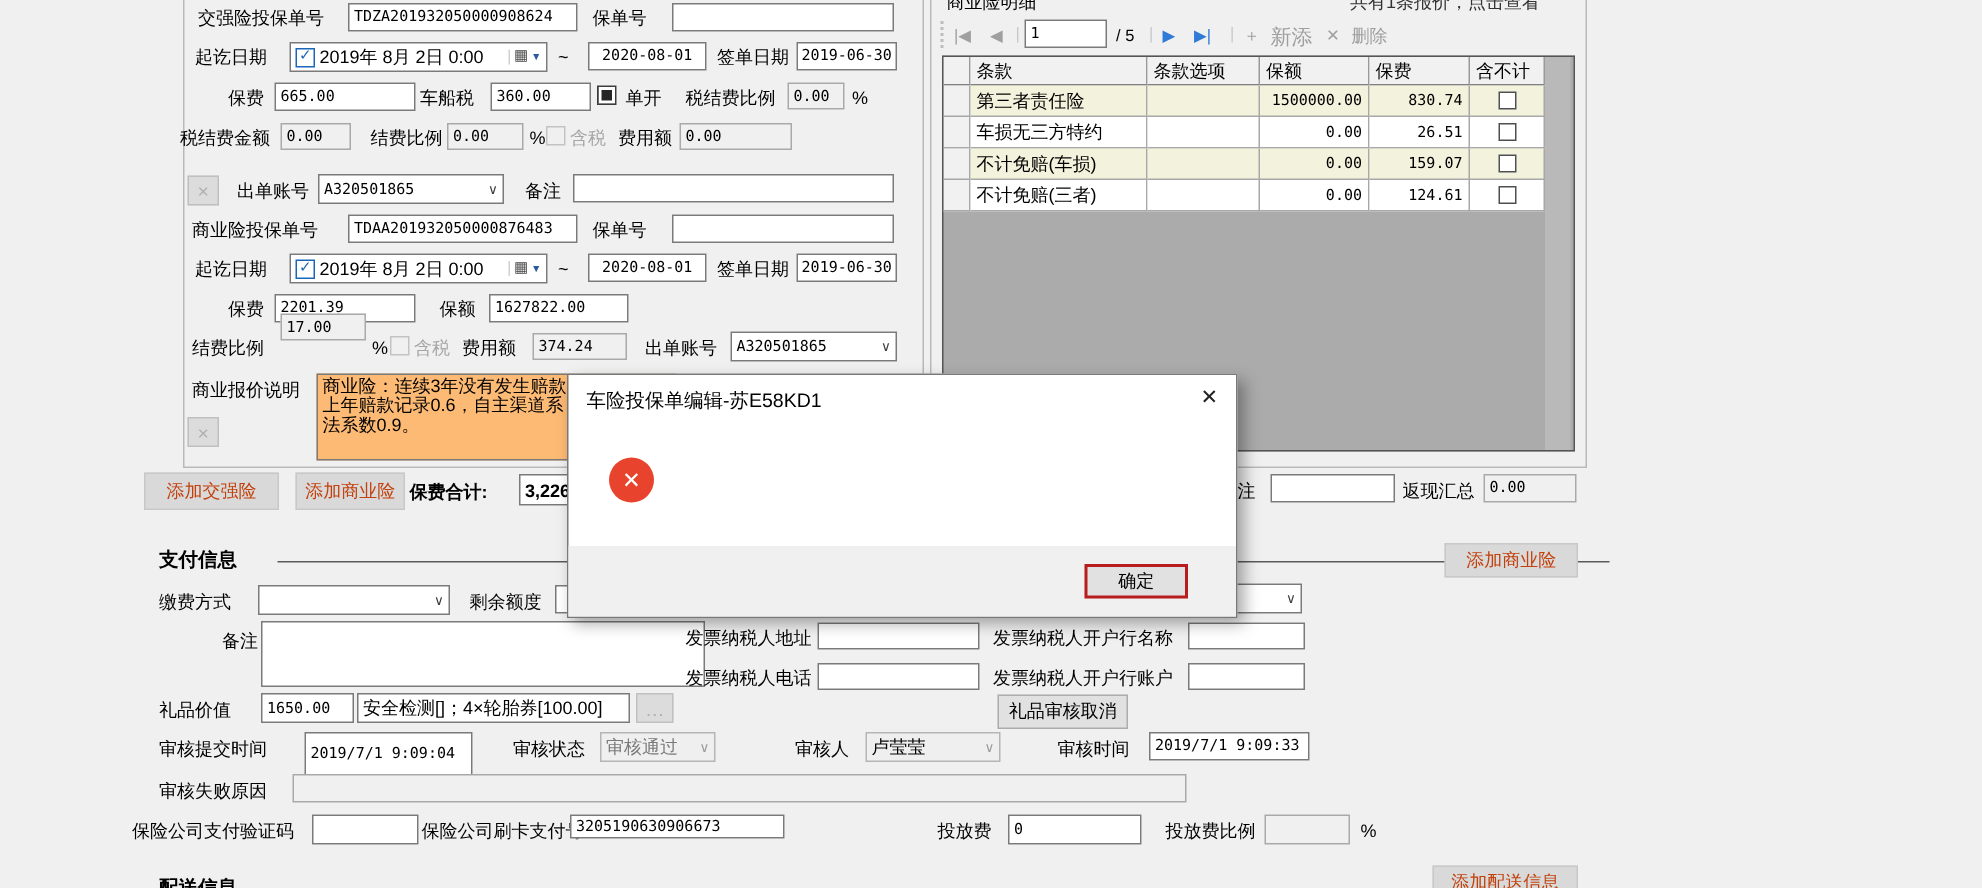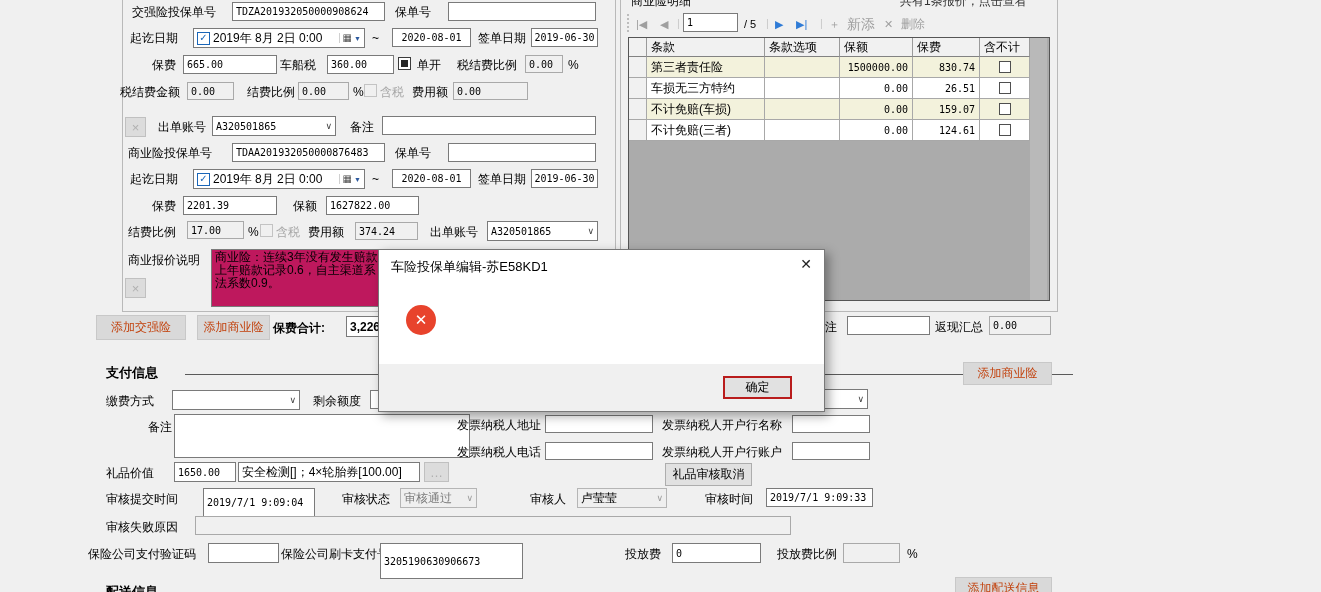--- a/index.html
+++ b/index.html
@@ -27,21 +27,21 @@
   .cbx.small{width:12px;height:12px;border-color:#4f4f4f}
   .btn{display:flex;align-items:center;justify-content:center;box-sizing:border-box;font-size:12px}
   .btn.disabled{background:#d9d9d9;border:1px solid #c8c8c8;color:#c2410c}
   .btn.normal{background:#e1e1e1;border:1px solid #adadad;color:#000}
   .xbtn{background:#dcdcdc;border:1px solid #c0c0c0;color:#b0b0b0;font-size:13px}
   .groupbox{border:1px solid #b9b9b9}
   .gtitle{background:#f0f0f0;padding:0 3px;white-space:nowrap}
   .calbtn{display:flex;align-items:center;margin-left:auto;gap:2px;padding-left:3px;border-left:1px solid #d0d0d0}
   .calgrid{font-size:10px;color:#4a4a4a;line-height:1}
   .caret{font-size:7px;color:#2d5a9e;line-height:1}
-  .quote{border:1px solid #7a7a7a;background:#be185d;white-space:pre-line;line-height:13px;
+  .quote{border:1px solid #7a7a7a;background:#fdba74;white-space:pre-line;line-height:13px;
          padding:1px 3px;box-sizing:border-box;overflow:hidden}
   .sline{background:#5a5a5a;height:1px}
   
   .pg{white-space:nowrap;line-height:14px;font-size:11px}
   .pgdis{color:#9f9f9f}
   .pgon{color:#2f7bd6}
   .pgsep{color:#c8c8c8}
   .grip{border-left:2px dotted #bdbdbd;width:0;height:18px}
   
   .tablewrap{background:#ababab;border:1px solid #555;box-sizing:border-box;overflow:hidden}
@@ -149,21 +149,21 @@
   <div class="abs inp ctr mono" style="left:392px;top:169px;width:79px;height:19px">2020-08-01</div>
   <div class="abs lbl" style="left:478px;top:172px">签单日期</div>
   <div class="abs inp ctr mono" style="left:531px;top:169px;width:67px;height:19px">2019-06-30</div>
 
   <div class="abs lbl" style="left:152px;top:199px">保费</div>
   <div class="abs inp mono" style="left:183px;top:196px;width:94px;height:19px">2201.39</div>
   <div class="abs lbl" style="left:293px;top:199px">保额</div>
   <div class="abs inp mono" style="left:326px;top:196px;width:93px;height:19px">1627822.00</div>
 
   <div class="abs lbl" style="left:128px;top:225px">结费比例</div>
-  <div class="abs inp gray mono" style="left:187px;top:221px;width:57px;height:18px">17.00</div>
+  <div class="abs inp gray mono" style="left:187px;top:209px;width:57px;height:18px">17.00</div>
   <div class="abs lbl" style="left:248px;top:225px">%</div>
   <span class="abs cbx dis" style="left:260px;top:224px"></span>
   <div class="abs lbl graytxt" style="left:276px;top:225px">含税</div>
   <div class="abs lbl" style="left:308px;top:225px">费用额</div>
   <div class="abs inp gray mono" style="left:355px;top:222px;width:63px;height:18px">374.24</div>
   <div class="abs lbl" style="left:430px;top:225px">出单账号</div>
   <div class="abs inp combo" style="left:487px;top:221px;width:111px;height:20px">
     <span class="mono">A320501865</span>
     <span class="chev">∨</span>
   </div>
@@ -305,21 +305,21 @@
   </div>
   <div class="abs lbl" style="left:705px;top:492px">审核时间</div>
   <div class="abs inp mono" style="left:766px;top:488px;width:107px;height:19px">2019/7/1 9:09:33</div>
 
   <div class="abs lbl" style="left:106px;top:520px">审核失败原因</div>
   <div class="abs inp gray" style="left:195px;top:516px;width:596px;height:19px"></div>
 
   <div class="abs lbl" style="left:88px;top:547px">保险公司支付验证码</div>
   <div class="abs inp" style="left:208px;top:543px;width:71px;height:20px"></div>
   <div class="abs lbl" style="left:281px;top:547px">保险公司刷卡支付号</div>
-  <div class="abs inp mono" style="left:380px;top:543px;width:143px;height:36px">3205190630906673</div>
+  <div class="abs inp mono" style="left:380px;top:543px;width:143px;height:16px">3205190630906673</div>
   <div class="abs lbl" style="left:625px;top:547px">投放费</div>
   <div class="abs inp mono" style="left:672px;top:543px;width:89px;height:20px">0</div>
   <div class="abs lbl" style="left:777px;top:547px">投放费比例</div>
   <div class="abs inp gray" style="left:843px;top:543px;width:57px;height:20px"></div>
   <div class="abs lbl" style="left:907px;top:547px">%</div>
 
   <div class="abs lbl bold" style="left:106px;top:585px;font-size:13px">配送信息</div>
   <div class="abs btn disabled" style="left:955px;top:577px;width:97px;height:23px">添加配送信息</div>
 
   <div class="abs dialog">

